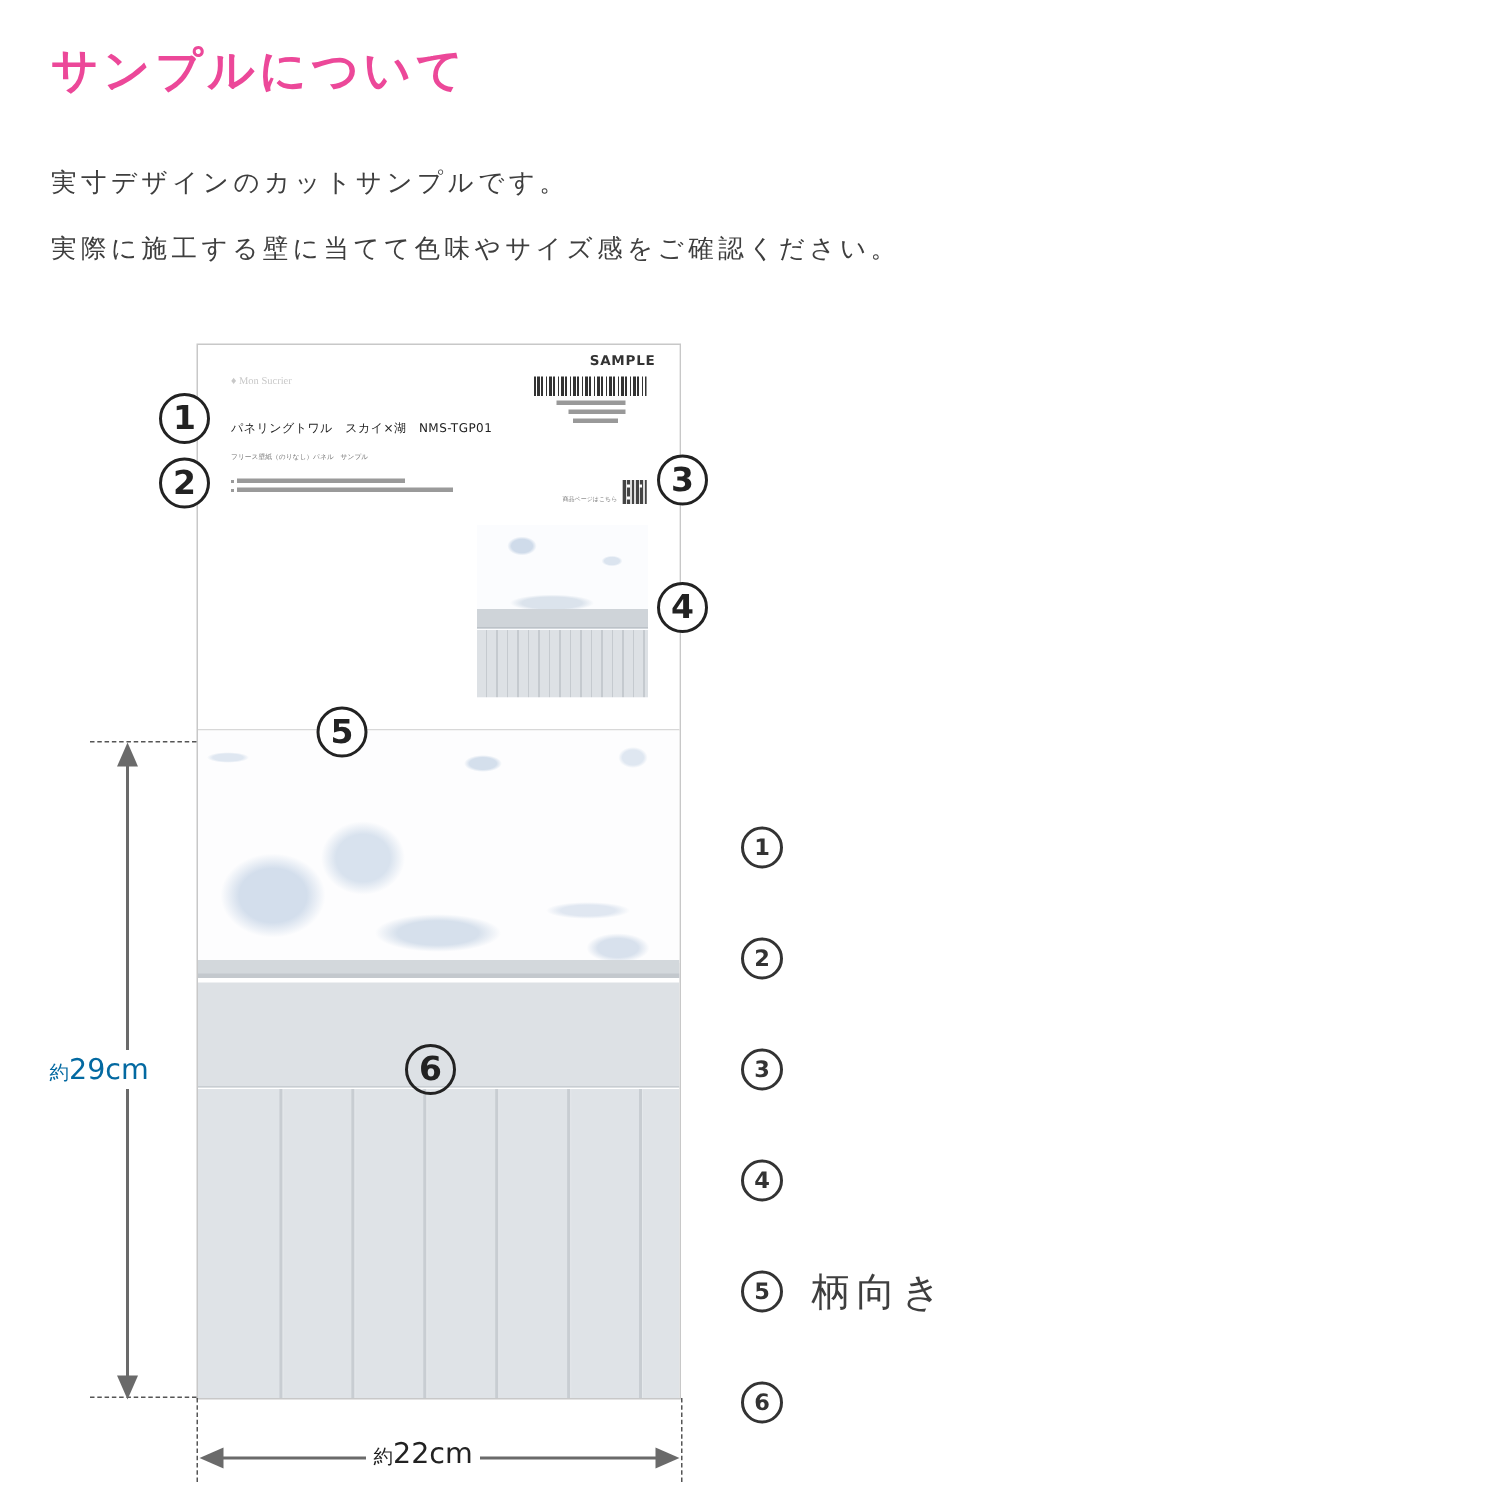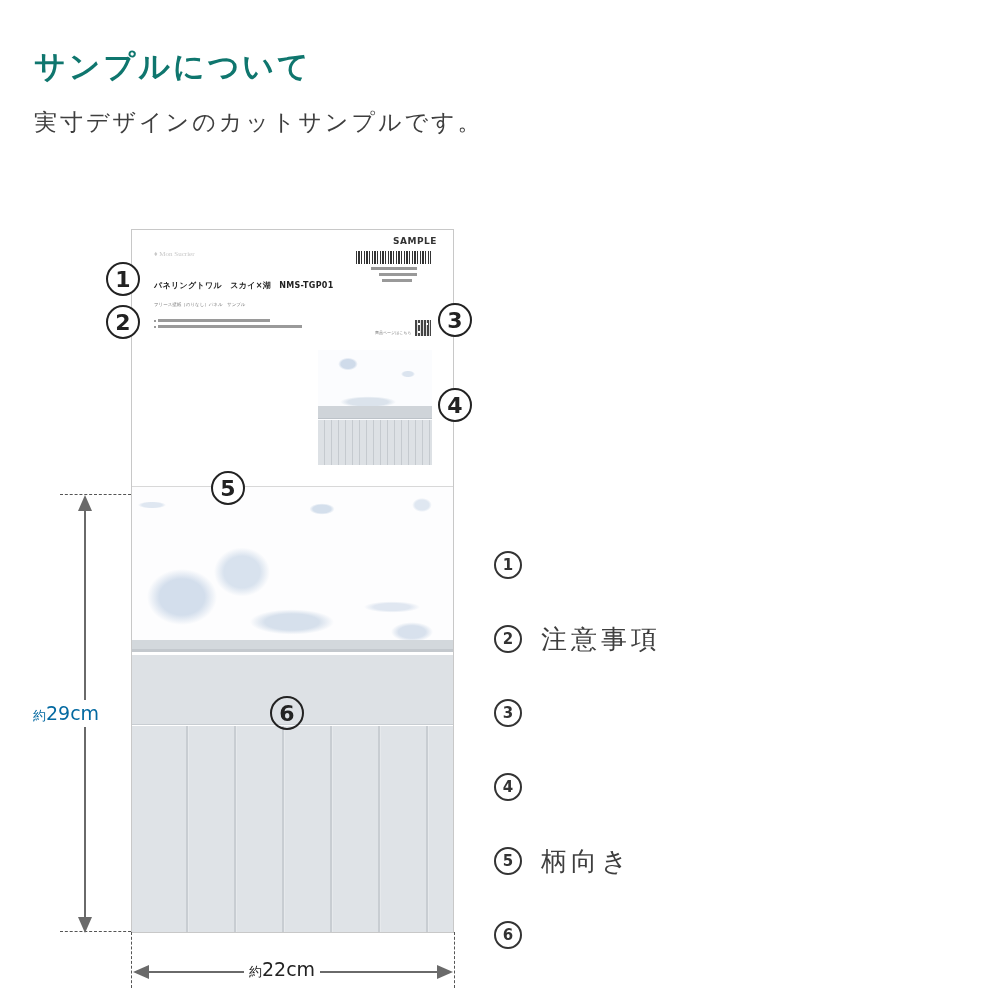--- a/index.html
+++ b/index.html
@@ -1,39 +1,39 @@
 <!DOCTYPE html>
 <html><head>
   <meta charset="utf-8">
   <style>
     * { box-sizing: border-box; margin: 0; padding: 0; }
     html, body { width: 1000px; height: 1000px; background: #ffffff; overflow: hidden; }
     body { position: relative; font-family: "DejaVu Sans", sans-serif; color: #444444; }
 
     .title {
-      position: absolute; left: 34px; top: 46px;
-      font-size: 31px; font-weight: bold; color: #0f766e; letter-spacing: 3px;
+      position: absolute; left: 34px; top: 26px;
+      font-size: 31px; font-weight: bold; color: #ec4899; letter-spacing: 3px;
     }
     .intro {
       position: absolute; left: 34px; top: 100px;
-      font-size: 23px; line-height: 44px; color: #3e3e3e; letter-spacing: 3px;
+      font-size: 17px; line-height: 44px; color: #3e3e3e; letter-spacing: 3px;
     }
 
     
     .card {
       position: absolute; left: 131px; top: 229px; width: 323px; height: 704px;
       border: 1px solid #c8c8c8; background: #ffffff; overflow: hidden;
     }
     .card-header { position: absolute; left: 0; top: 0; width: 100%; height: 256px; background: #fff; }
     .brand { position: absolute; left: 22px; top: 20px; font-family: Liberation Serif, serif; font-size: 7px; color: #c8c8c8; }
     .sample-label { position: absolute; right: 16px; top: 6px; font-size: 9px; font-weight: bold; color: #333; letter-spacing: 0.5px; }
     .barcode { position: absolute; right: 22px; top: 21px; width: 75px; height: 13px;
       background: repeating-linear-gradient(90deg, #333 0 1px, #fff 1px 2px, #333 2px 4px, #fff 4px 5px, #333 5px 6px, #fff 6px 8px); }
     .bar-line { position: absolute; height: 3px; background: #999; }
-    .product-name { position: absolute; left: 22px; top: 50px; font-size: 8px; font-weight: bold; color: #222; white-space: nowrap; letter-spacing: 0.3px; }
+    .product-name { position: absolute; left: 22px; top: 50px; font-size: 8px; font-weight: normal; color: #222; white-space: nowrap; letter-spacing: 0.3px; }
     .sub-label { position: absolute; left: 22px; top: 72px; font-size: 4.5px; color: #777; white-space: nowrap; }
     .note-line { position: absolute; left: 26px; height: 3px; background: #9a9a9a; }
     .note-dot { position: absolute; left: 22px; width: 2px; height: 2px; background: #9a9a9a; }
     .qr-caption { position: absolute; left: 243px; top: 100px; font-size: 4px; color: #777; white-space: nowrap; }
     .qr { position: absolute; left: 283px; top: 90px; width: 16px; height: 16px;
       background:
         linear-gradient(#fff,#fff) 3px 3px/2px 2px no-repeat,
         linear-gradient(#fff,#fff) 11px 3px/2px 2px no-repeat,
         linear-gradient(#fff,#fff) 3px 11px/2px 2px no-repeat,
         repeating-linear-gradient(90deg,#444 0 2px,#ddd 2px 3px),
@@ -102,20 +102,21 @@
       font-size: 15px; font-weight: bold; color: #333; margin-right: 19px;
     }
     .legend-text { font-size: 26px; color: #3e3e3e; letter-spacing: 4px; white-space: nowrap; }
   </style>
 </head>
 <body>
 
 <div class="title">サンプルについて</div>
 <div class="intro">
   <div>実寸デザインのカットサンプルです。</div>
+  <div>実際に施工する壁に当てて色味やサイズ感をご確認ください。</div>
 </div>
 
 <div class="card">
   <div class="card-header">
     <div class="brand">♦ Mon Sucrier</div>
     <div class="sample-label">SAMPLE</div>
     <div class="barcode"></div>
     <div class="bar-line" style="right:36px; top:37px; width:46px;"></div>
     <div class="bar-line" style="right:36px; top:43px; width:38px;"></div>
     <div class="bar-line" style="right:41px; top:49px; width:30px;"></div>
@@ -165,21 +166,20 @@
   <div class="ah-right"></div>
 </div>
 <div class="dim-label-h"><small>約</small><span>22cm</span></div>
 
 <div class="legend">
   <div class="legend-item">
     <div class="legend-num">1</div>
   </div>
   <div class="legend-item">
     <div class="legend-num">2</div>
-    <div class="legend-text">注意事項</div>
   </div>
   <div class="legend-item">
     <div class="legend-num">3</div>
   </div>
   <div class="legend-item">
     <div class="legend-num">4</div>
   </div>
   <div class="legend-item">
     <div class="legend-num">5</div>
     <div class="legend-text">柄向き</div>

